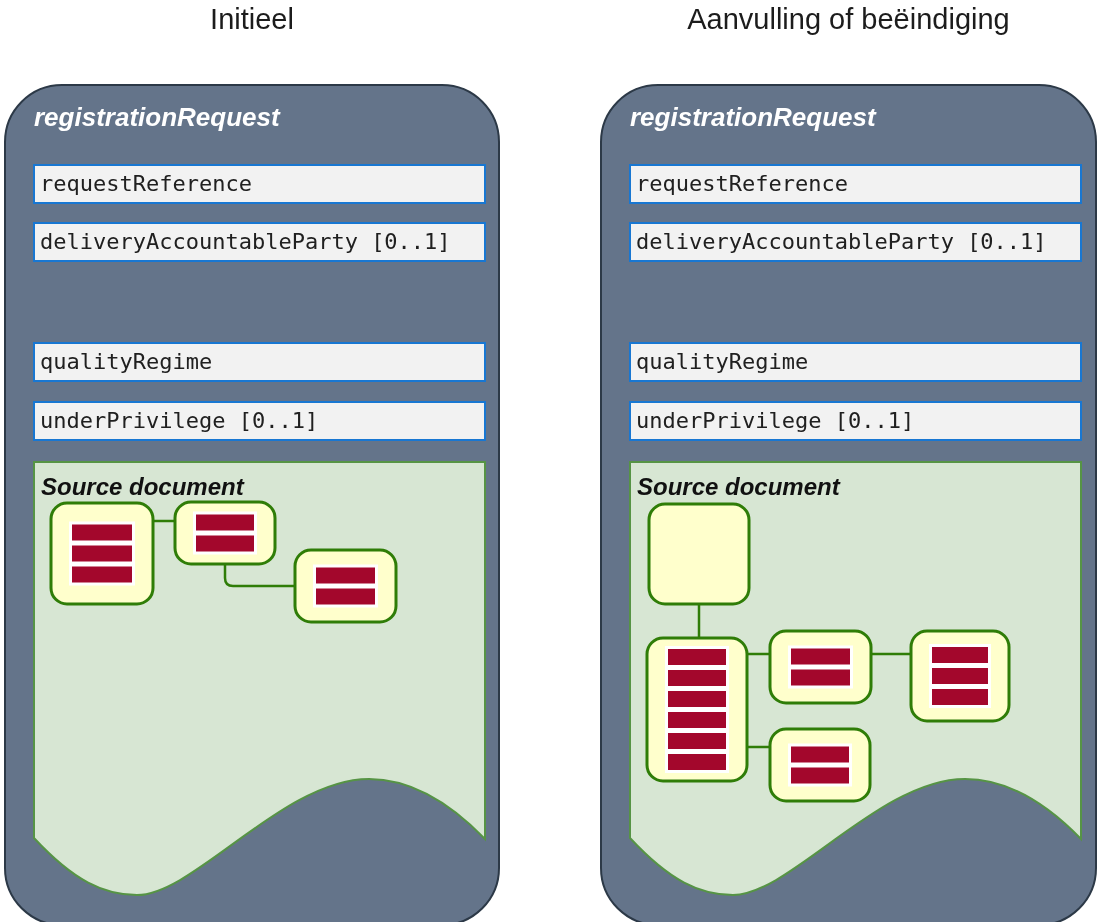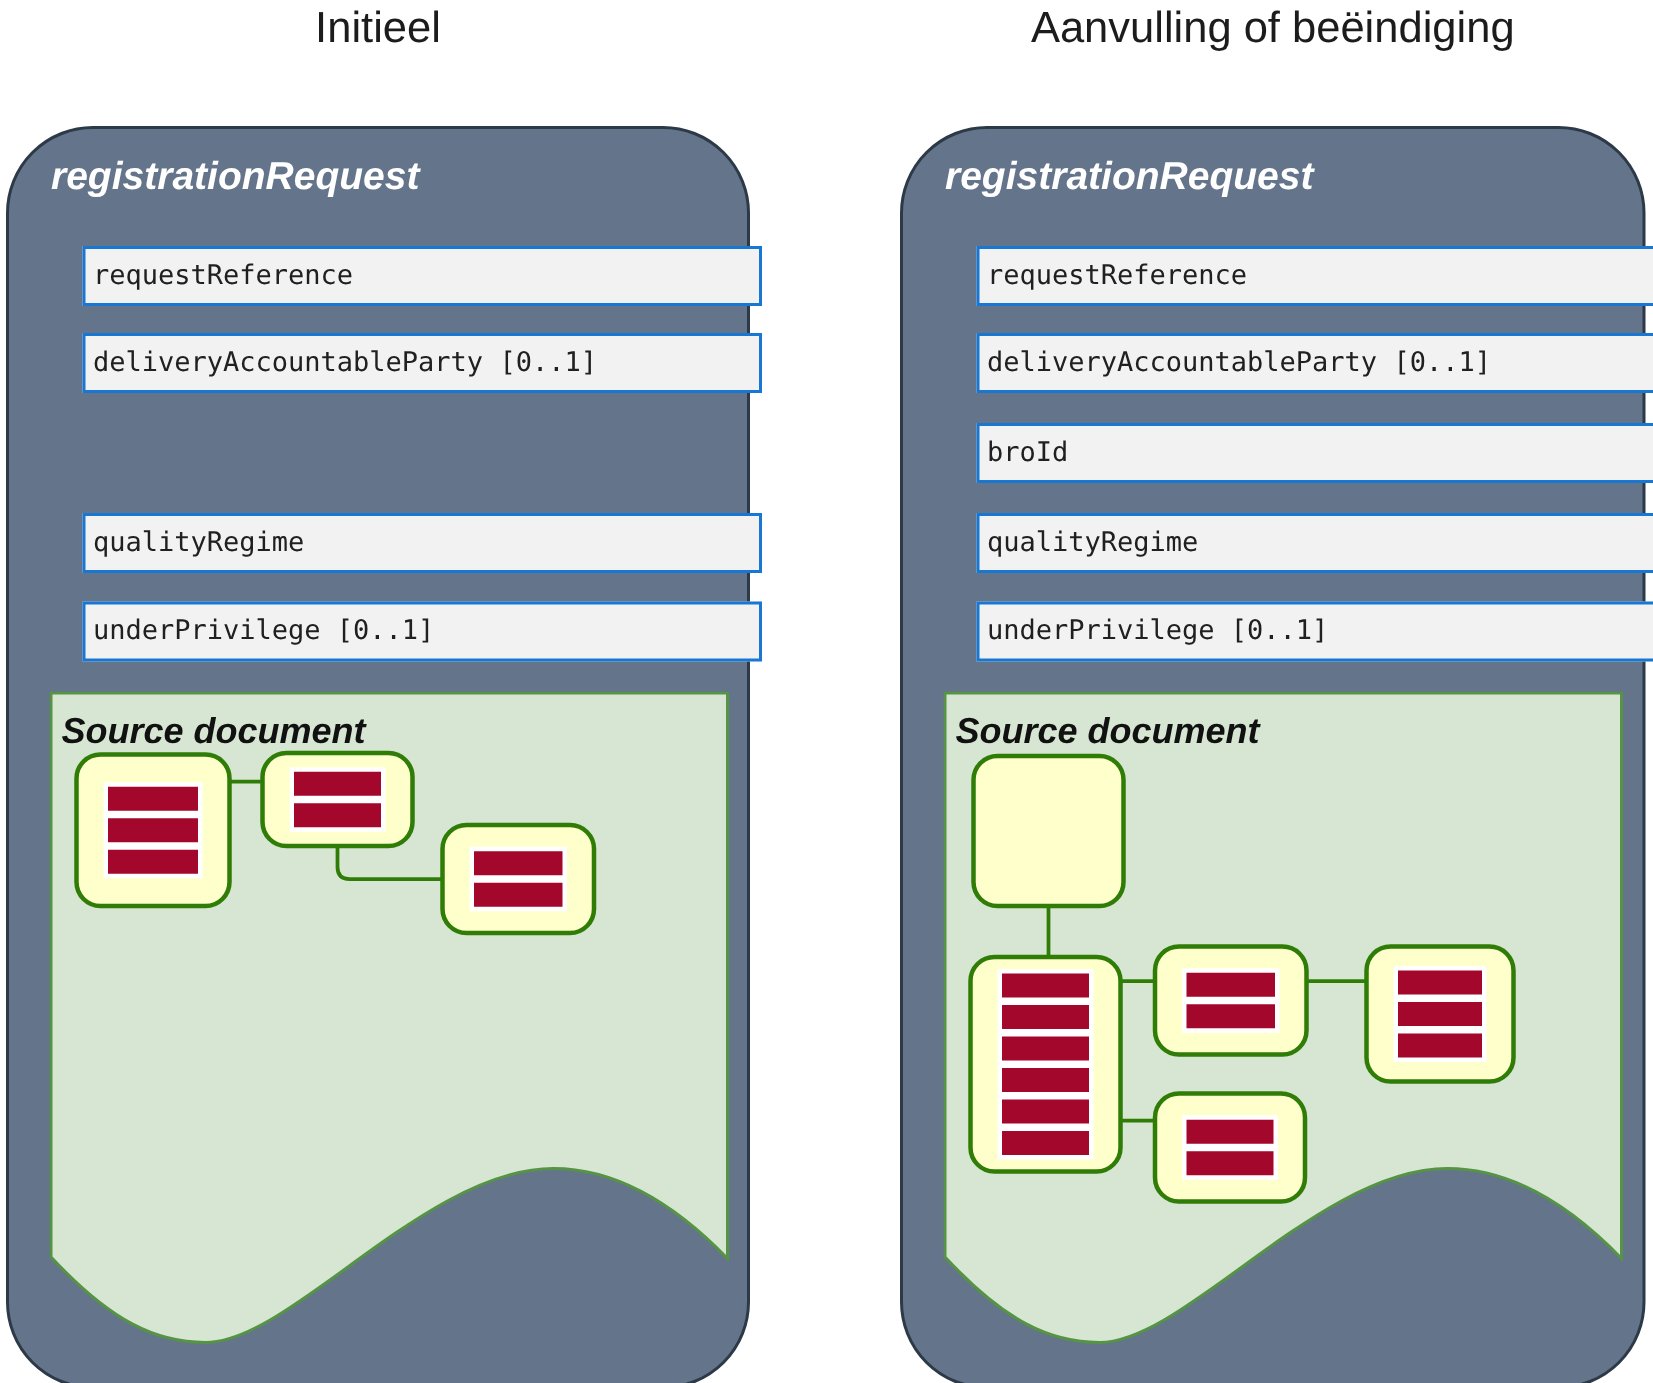--- a/index.html
+++ b/index.html
@@ -29,22 +29,22 @@
     font-style:italic; font-weight:bold; font-size:26px;
     color:var(--header_text); white-space:nowrap;
   }
 
   .field {
     position:absolute; left:27px; width:453px; height:40px;
     box-sizing:border-box;
     background:var(--field_bg);
     border:2px solid var(--field_border);
     font-family:"DejaVu Sans Mono","Liberation Mono",monospace;
-    font-size:18px; line-height:35px; color:#202020;
-    padding-left:5px; white-space:nowrap; overflow:hidden;margin-left:22px;
+    font-size:22px; line-height:35px; color:#202020;
+    padding-left:5px; white-space:nowrap; overflow:hidden;
   }
 
   svg.source { position:absolute; left:27px; top:375px; }
 
   .green-area { fill:var(--green_bg); stroke:var(--green_border); stroke-width:2; }
   .src-label  {
     font-family:"Liberation Sans", sans-serif;
     font-style:italic; font-weight:bold; font-size:24px; fill:#111111;
   }
   .connector  { fill:none; stroke:var(--card_border); stroke-width:2.5; }
@@ -130,18 +130,17 @@
         </g>
         <g>
           <rect x="141" y="268" width="100" height="72" rx="16" class="card"></rect>
           <rect x="159" y="282.5" width="64" height="43" class="card-paper"></rect>
           <rect x="162" y="285.5" width="58" height="16" class="card-bar"></rect>
           <rect x="162" y="306.5" width="58" height="16" class="card-bar"></rect>
         </g>
       </svg>
   <div class="field" style="top: 78px;">requestReference</div>
       <div class="field" style="top: 136px;">deliveryAccountableParty [0..1]</div>
-      <div class="field" style="top: 196px;">broId</div>
       <div class="field" style="top: 256px;">qualityRegime</div>
       <div class="field" style="top: 315px;">underPrivilege [0..1]</div>
     </div>
 
 </div>
 
 </body></html>

